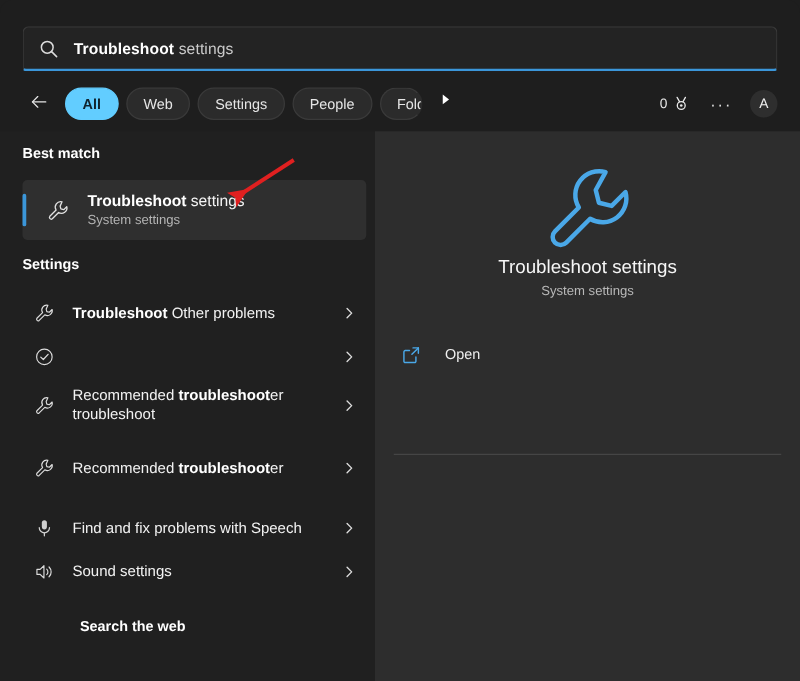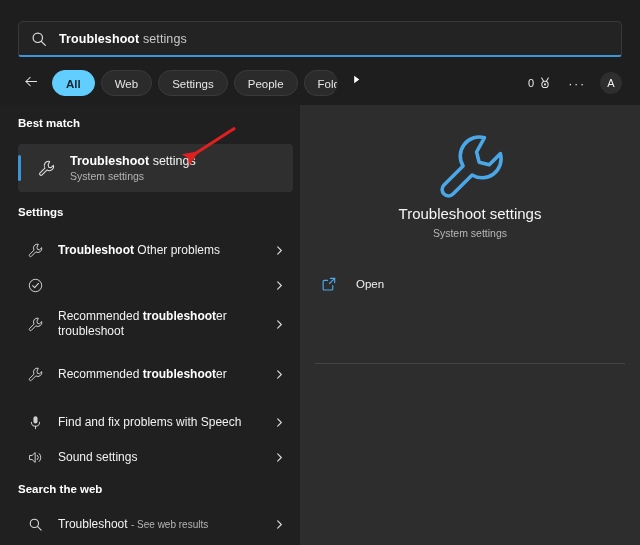--- a/index.html
+++ b/index.html
@@ -479,36 +479,22 @@
         </svg>
       </span>
       <div class="txt">Sound settings</div>
       <span class="chev">
         <svg viewBox="0 0 12 12" width="11" height="11">
             <polyline points="4,2 8,6 4,10" fill="none" stroke="#dcdcdc" stroke-width="1.2" stroke-linecap="round" stroke-linejoin="round"></polyline>
           </svg>
       </span>
     </div>
 
-    <div class="sec-head" style="position:absolute; top:378px;">Search the web</div>
-
-    <div class="row" style="position:absolute; top:402px; left:0; width:300px; height:34px;">
-      <span class="ic">
-        <svg viewBox="0 0 16 16" width="15" height="15">
-          <circle cx="6.8" cy="6.8" r="4.4" fill="none" stroke="#dcdcdc" stroke-width="1.15"></circle>
-          <line x1="10.1" y1="10.1" x2="14" y2="14" stroke="#dcdcdc" stroke-width="1.15" stroke-linecap="round"></line>
-        </svg>
-      </span>
-      <div class="txt"><span>Troubleshoot</span> <span style="font-size:10px;color:#b5b5b5;">- See web results</span></div>
-      <span class="chev">
-        <svg viewBox="0 0 12 12" width="11" height="11">
-            <polyline points="4,2 8,6 4,10" fill="none" stroke="#dcdcdc" stroke-width="1.2" stroke-linecap="round" stroke-linejoin="round"></polyline>
-          </svg>
-      </span>
-    </div>
+    <div class="sec-head" style="position:absolute; top:391px;margin-left:46px;">Search the web</div>
+
   </div>
 
   <div class="preview">
 
     <div class="pv-icon">
       <svg viewBox="0 0 64 64" width="74" height="74">
         <path d="M44.5 7.5 a16.5 16.5 0 0 0 -18.5 24.5 L9.5 48.5 a5.5 5.5 0 0 0 7.8 7.8 l16.5 -16.5 a16.5 16.5 0 0 0 24.5 -18.5 l-9.6 9.6 -8.8 -2.2 -2.2 -8.8 z" fill="none" stroke="#4aa8e8" stroke-width="3.1" stroke-linejoin="round" stroke-linecap="round"></path>
       </svg>
     </div>
 

